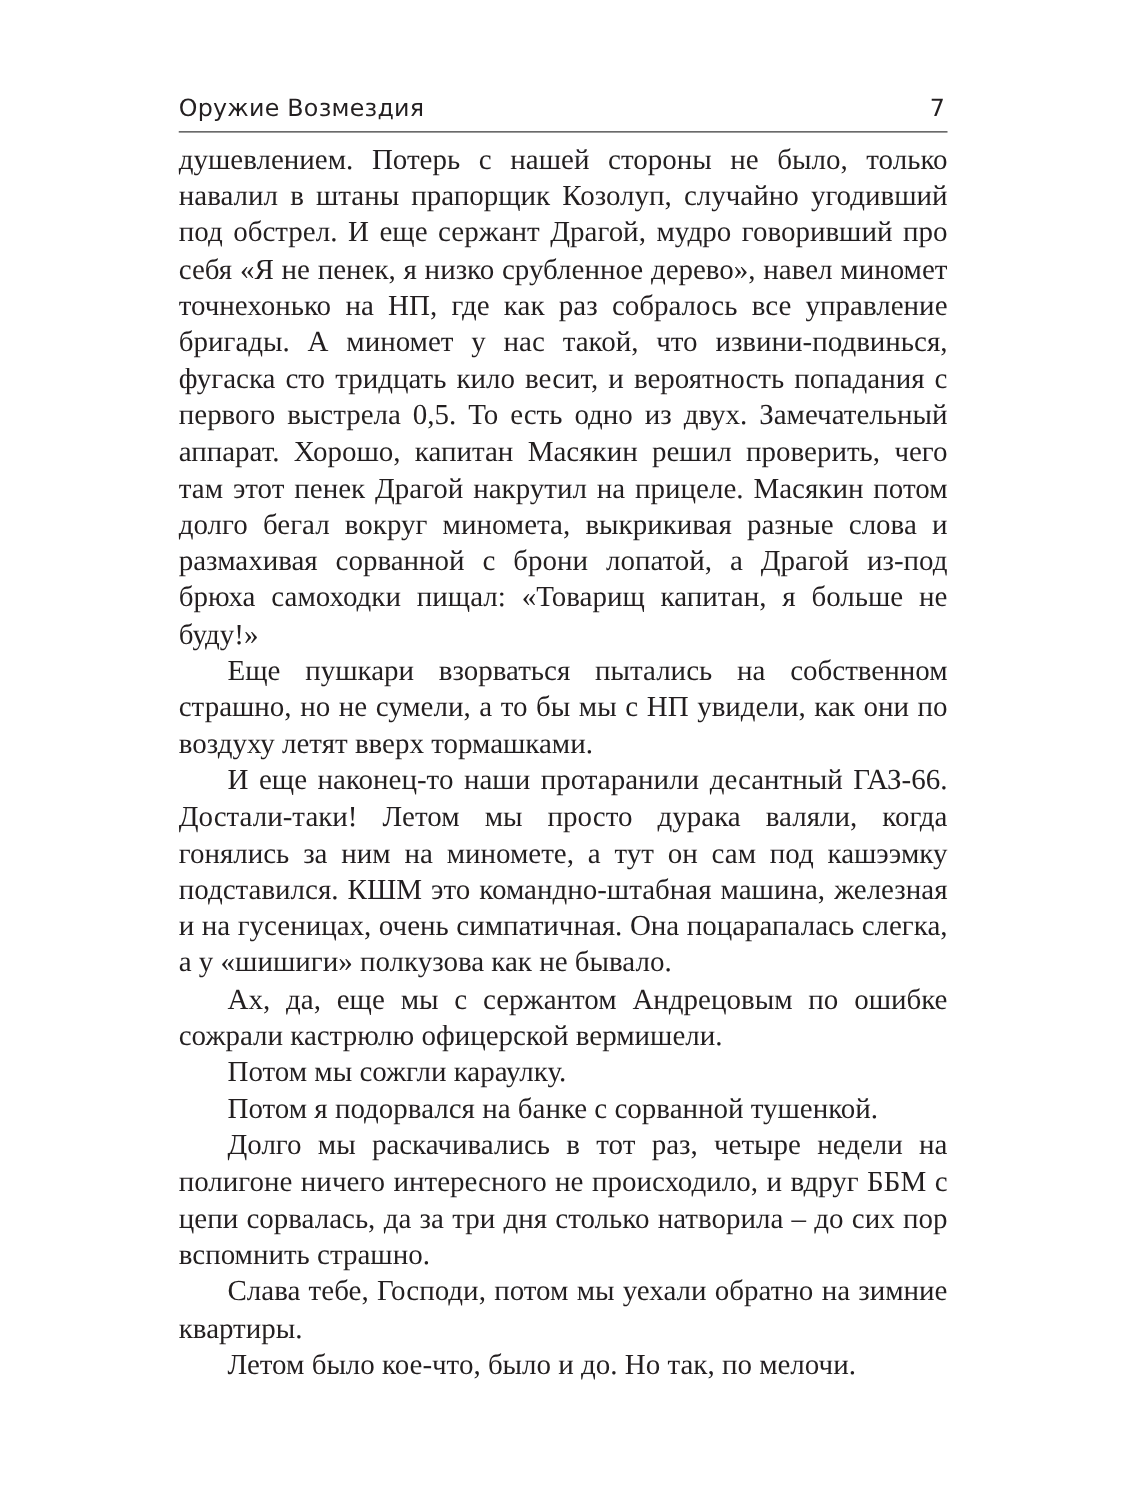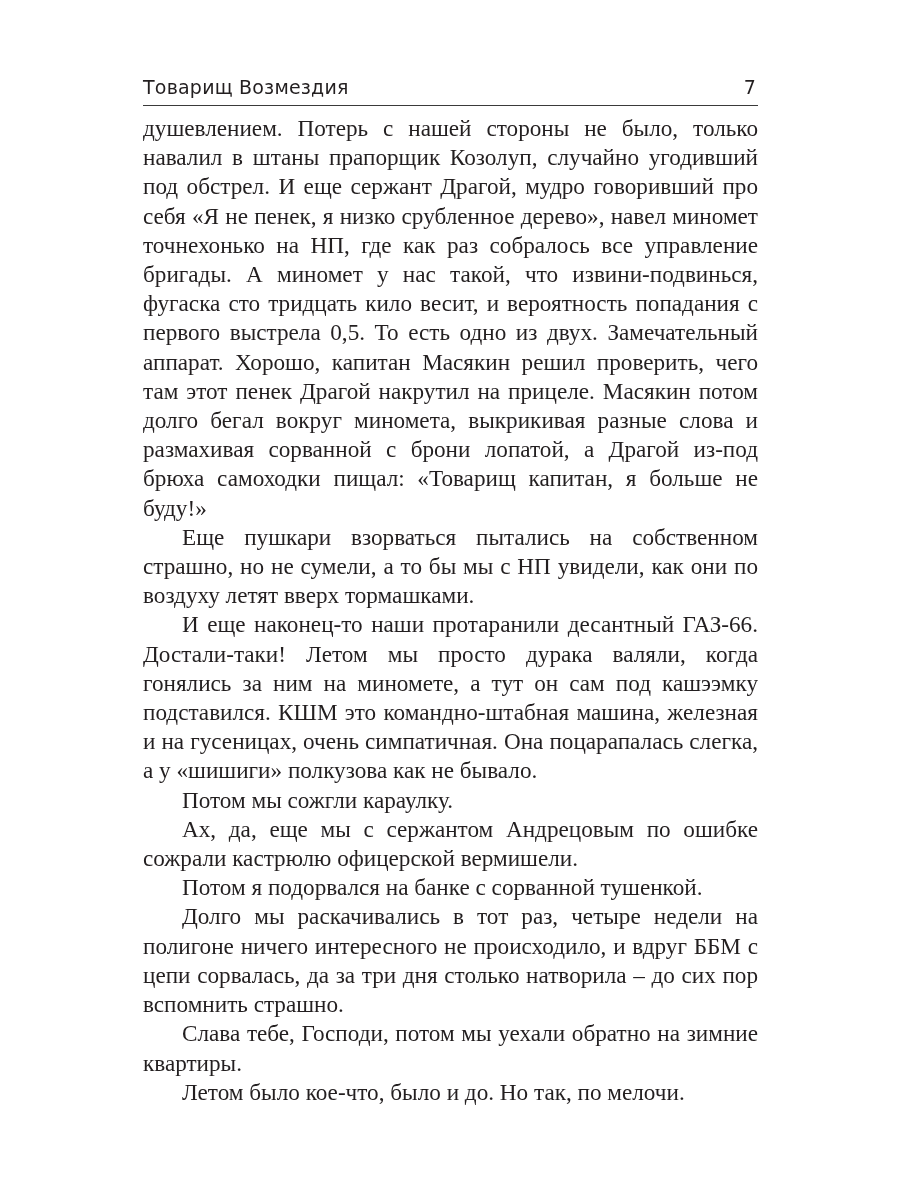--- a/index.html
+++ b/index.html
@@ -47,28 +47,28 @@
     }
     .body-text p.indent {
       text-indent: 39px;
     }
   </style>
 </head>
 <body>
 
 <div class="page">
   <div class="running-head">
-    <span>Товарищ Возмездия</span>
+    <span>Оружие Возмездия</span>
     <span class="folio">7</span>
   </div>
 
   <div class="body-text">
     <p>душевлением. Потерь с нашей стороны не было, только навалил в штаны прапорщик Козолуп, случайно угодивший под обстрел. И еще сержант Драгой, мудро говоривший про себя «Я не пенек, я низко срубленное дерево», навел миномет точнехонько на НП, где как раз собралось все управление бригады. А миномет у нас такой, что извини-подвинься, фугаска сто тридцать кило весит, и вероятность попадания с первого выстрела 0,5. То есть одно из двух. Замечательный аппарат. Хорошо, капитан Масякин решил проверить, чего там этот пенек Драгой накрутил на прицеле. Масякин потом долго бегал вокруг миномета, выкрикивая разные слова и размахивая сорванной с брони лопатой, а Драгой из-под брюха самоходки пищал: «Товарищ капитан, я больше не буду!»</p>
     <p class="indent">Еще пушкари взорваться пытались на собственном страшно, но не сумели, а то бы мы с НП увидели, как они по воздуху летят вверх тормашками.</p>
     <p class="indent">И еще наконец-то наши протаранили десантный ГАЗ-66. Достали-таки! Летом мы просто дурака валяли, когда гонялись за ним на миномете, а тут он сам под кашээмку подставился. КШМ это командно-штабная машина, железная и на гусеницах, очень симпатичная. Она поцарапалась слегка, а у «шишиги» полкузова как не бывало.</p>
+    <p class="indent">Ах, да, еще мы с сержантом Андрецовым по ошибке сожрали кастрюлю офицерской вермишели.</p>
     <p class="indent">Потом мы сожгли караулку.</p>
-    <p class="indent">Ах, да, еще мы с сержантом Андрецовым по ошибке сожрали кастрюлю офицерской вермишели.</p>
     <p class="indent">Потом я подорвался на банке с сорванной тушенкой.</p>
     <p class="indent">Долго мы раскачивались в тот раз, четыре недели на полигоне ничего интересного не происходило, и вдруг ББМ с цепи сорвалась, да за три дня столько натворила – до сих пор вспомнить страшно.</p>
     <p class="indent">Слава тебе, Господи, потом мы уехали обратно на зимние квартиры.</p>
     <p class="indent">Летом было кое-что, было и до. Но так, по мелочи.</p>
   </div>
 </div>
 
 </body></html>

